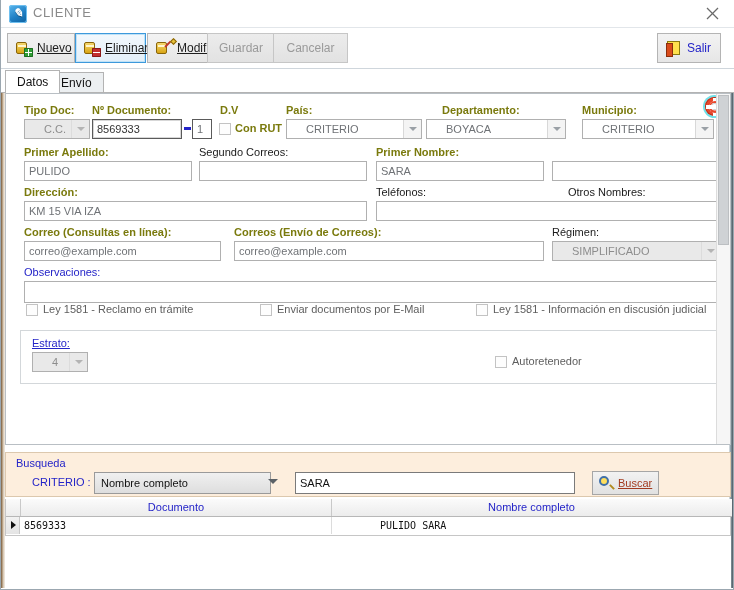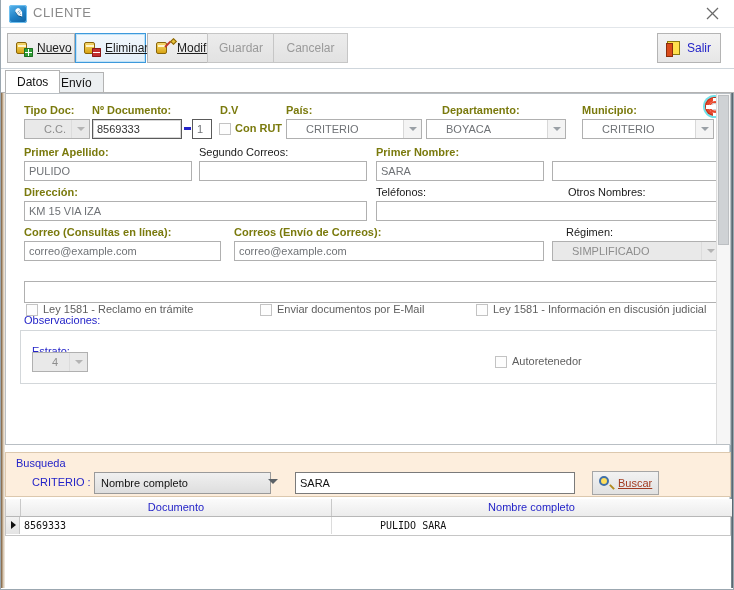--- a/index.html
+++ b/index.html
@@ -403,43 +403,43 @@
     <div class="fld" style="left:370px;top:67px;width:168px;"><span>SARA</span></div>
     <div class="fld" style="left:546px;top:67px;width:168px;"><span></span></div>
 
     <div class="lbl-req" style="position:absolute;left:18px;top:92px;">Dirección:</div>
     <div class="lbl-opt" style="position:absolute;left:370px;top:92px;">Teléfonos:</div>
     <div class="fld" style="left:18px;top:107px;width:343px;"><span>KM 15 VIA IZA</span></div>
     <div class="fld" style="left:370px;top:107px;width:344px;"><span></span></div>
 
     <div class="lbl-req" style="position:absolute;left:18px;top:132px;">Correo (Consultas en línea):</div>
     <div class="lbl-req" style="position:absolute;left:228px;top:132px;">Correos (Envío de Correos):</div>
-    <div class="lbl-opt" style="position:absolute;left:560px;top:132px;">Régimen:</div>
+    <div class="lbl-opt" style="position:absolute;left:546px;top:132px;">Régimen:</div>
 
     <div class="fld" style="left:18px;top:147px;width:197px;"><span>correo@example.com</span></div>
     <div class="fld" style="left:228px;top:147px;width:310px;"><span>correo@example.com</span></div>
     <div class="combo dis" style="left:546px;top:147px;width:168px;">
       <span class="txt">SIMPLIFICADO</span>
       <span class="arw"></span>
     </div>
 
-    <div class="lbl-blue" style="position:absolute;left:18px;top:172px;margin-top:48px;">Observaciones:</div>
+    <div class="lbl-blue" style="position:absolute;left:18px;top:172px;">Observaciones:</div>
     <div class="fld" style="left:18px;top:187px;width:696px;height:22px;"><span></span></div>
 
     <div class="cbx dis" style="left:20px;top:210px;"></div>
     <div class="cbx-lbl" style="left:37px;top:209px;color:#5e5e5e;">Ley 1581 - Reclamo en trámite</div>
 
     <div class="cbx dis" style="left:254px;top:210px;"></div>
     <div class="cbx-lbl" style="left:271px;top:209px;color:#5e5e5e;">Enviar documentos por E-Mail</div>
 
     <div class="cbx dis" style="left:470px;top:210px;"></div>
     <div class="cbx-lbl" style="left:487px;top:209px;color:#5e5e5e;">Ley 1581 - Información en discusión judicial</div>
 
     <div id="groupbox">
-      <div class="lbl-blue" style="position:absolute;left:11px;top:14px;text-decoration:underline;">Estrato:</div>
+      <div class="lbl-blue" style="position:absolute;left:11px;top:6px;text-decoration:underline;">Estrato:</div>
       <div class="combo dis" style="left:11px;top:21px;width:56px;">
         <span class="txt">4</span>
         <span class="arw"></span>
       </div>
       <div class="cbx dis" style="left:474px;top:25px;"></div>
       <div class="cbx-lbl" style="left:491px;top:24px;color:#5e5e5e;">Autoretenedor</div>
     </div>
 
     <div id="form-scroll">
       <div class="thumb"></div>

